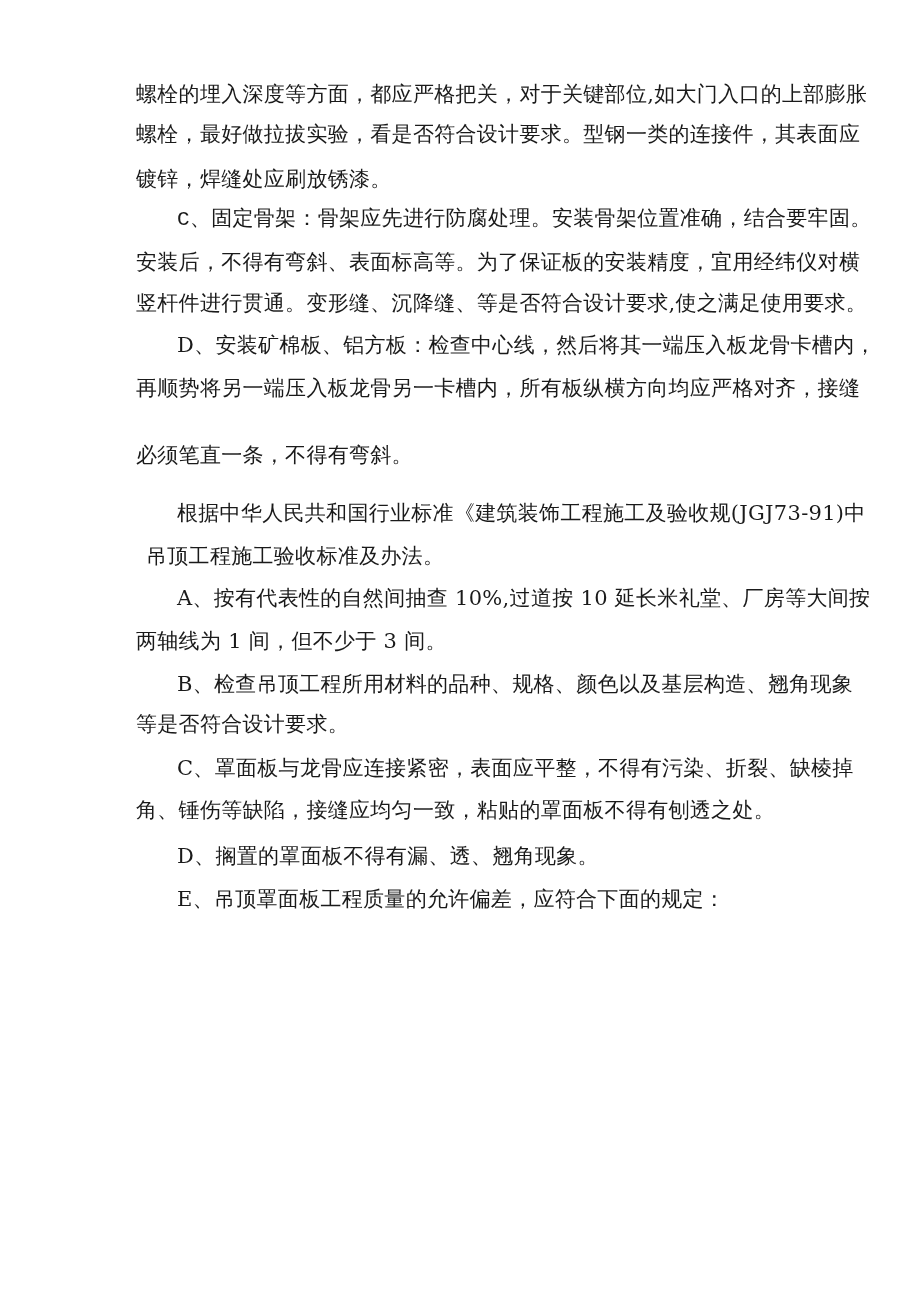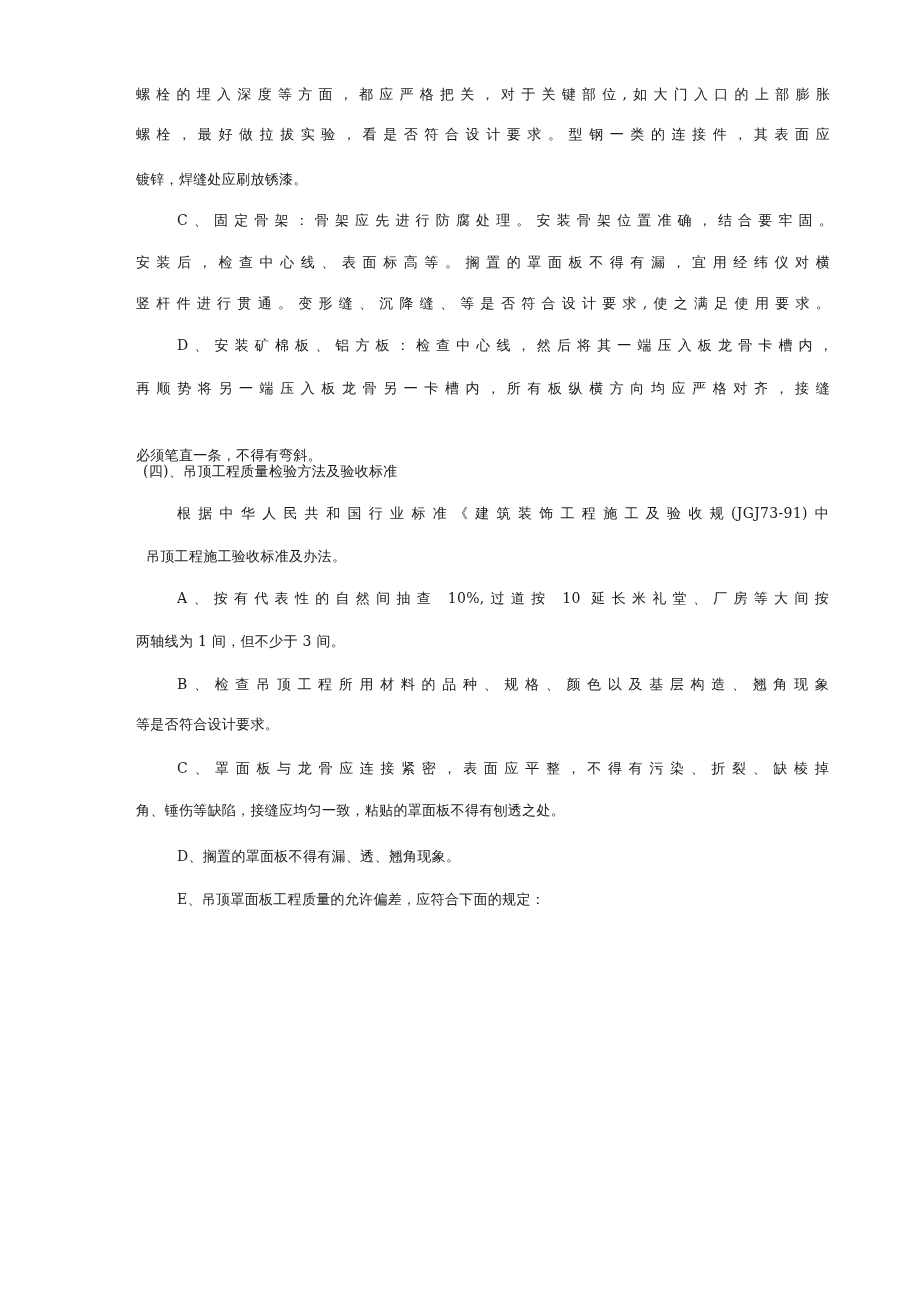--- a/index.html
+++ b/index.html
@@ -1,40 +1,39 @@
 <!DOCTYPE html>
 <html><head>
 <meta charset="utf-8">
 <style>
   html, body { margin: 0; padding: 0; background: #ffffff; }
   body { width: 920px; height: 1301px; position: relative; overflow: hidden;
          font-family: "DejaVu Serif", "Liberation Serif", serif; color: #1a1a1a; }
   .page { position: absolute; left: 0; top: 0; width: 920px; height: 1301px; background: #fff; }
-  .line { position: absolute; left: 136px; width: 700px; font-size: 14px; line-height: 24px;
+  .line { position: absolute; left: 136px; width: 700px; font-size: 21px; line-height: 24px;
           white-space: nowrap; letter-spacing: 0.3px; }
   .justify { text-align: justify; text-align-last: justify; width: 694px; }
 </style>
 </head>
 <body>
 
 <div class="page">
 
   <div class="line justify" style="top:82px;">螺栓的埋入深度等方面，都应严格把关，对于关键部位,如大门入口的上部膨胀</div>
   <div class="line" style="top:167px;">镀锌，焊缝处应刷放锈漆。</div>
   <div class="line justify" style="top:122px;">螺栓，最好做拉拔实验，看是否符合设计要求。型钢一类的连接件，其表面应</div>
 
-  <div class="line justify" style="top:208px; left:177px; width:656px;">C、固定骨架：骨架应先进行防腐处理。安装骨架位置准确，结合要牢固。</div>
-  <div class="line justify" style="top:250px;">安装后，检查中心线、表面标高等。搁置的罩面板不得有漏，宜用经纬仪对横</div>
+  <div class="line justify" style="top:208px; left:177px; width:656px;font-family:Liberation Mono, monospace;">C、固定骨架：骨架应先进行防腐处理。安装骨架位置准确，结合要牢固。</div>
+  <div class="line justify" style="top:250px;">安装后，不得有弯斜、表面标高等。为了保证板的安装精度，宜用经纬仪对横</div>
   <div class="line justify" style="top:291px;">竖杆件进行贯通。变形缝、沉降缝、等是否符合设计要求,使之满足使用要求。</div>
 
   <div class="line justify" style="top:333px; left:177px; width:656px;">D、安装矿棉板、铝方板：检查中心线，然后将其一端压入板龙骨卡槽内，</div>
   <div class="line justify" style="top:376px;">再顺势将另一端压入板龙骨另一卡槽内，所有板纵横方向均应严格对齐，接缝</div>
   <div class="line" style="top:419px;margin-top:24px;">必须笔直一条，不得有弯斜。</div>
 
-  <div class="line" style="top:459px; left:143px;">(四)、吊顶工程质量检验方法及验收标准</div>
 
   <div class="line justify" style="top:501px; left:177px; width:652px;">根据中华人民共和国行业标准《建筑装饰工程施工及验收规(JGJ73-91)中</div>
   <div class="line" style="top:544px; left:146px;">吊顶工程施工验收标准及办法。</div>
 
   <div class="line justify" style="top:586px; left:177px; width:652px;">A、按有代表性的自然间抽查 10%,过道按 10 延长米礼堂、厂房等大间按</div>
   <div class="line" style="top:629px;">两轴线为 1 间，但不少于 3 间。</div>
 
   <div class="line justify" style="top:672px; left:177px; width:652px;">B、检查吊顶工程所用材料的品种、规格、颜色以及基层构造、翘角现象</div>
   <div class="line" style="top:712px;">等是否符合设计要求。</div>
 

